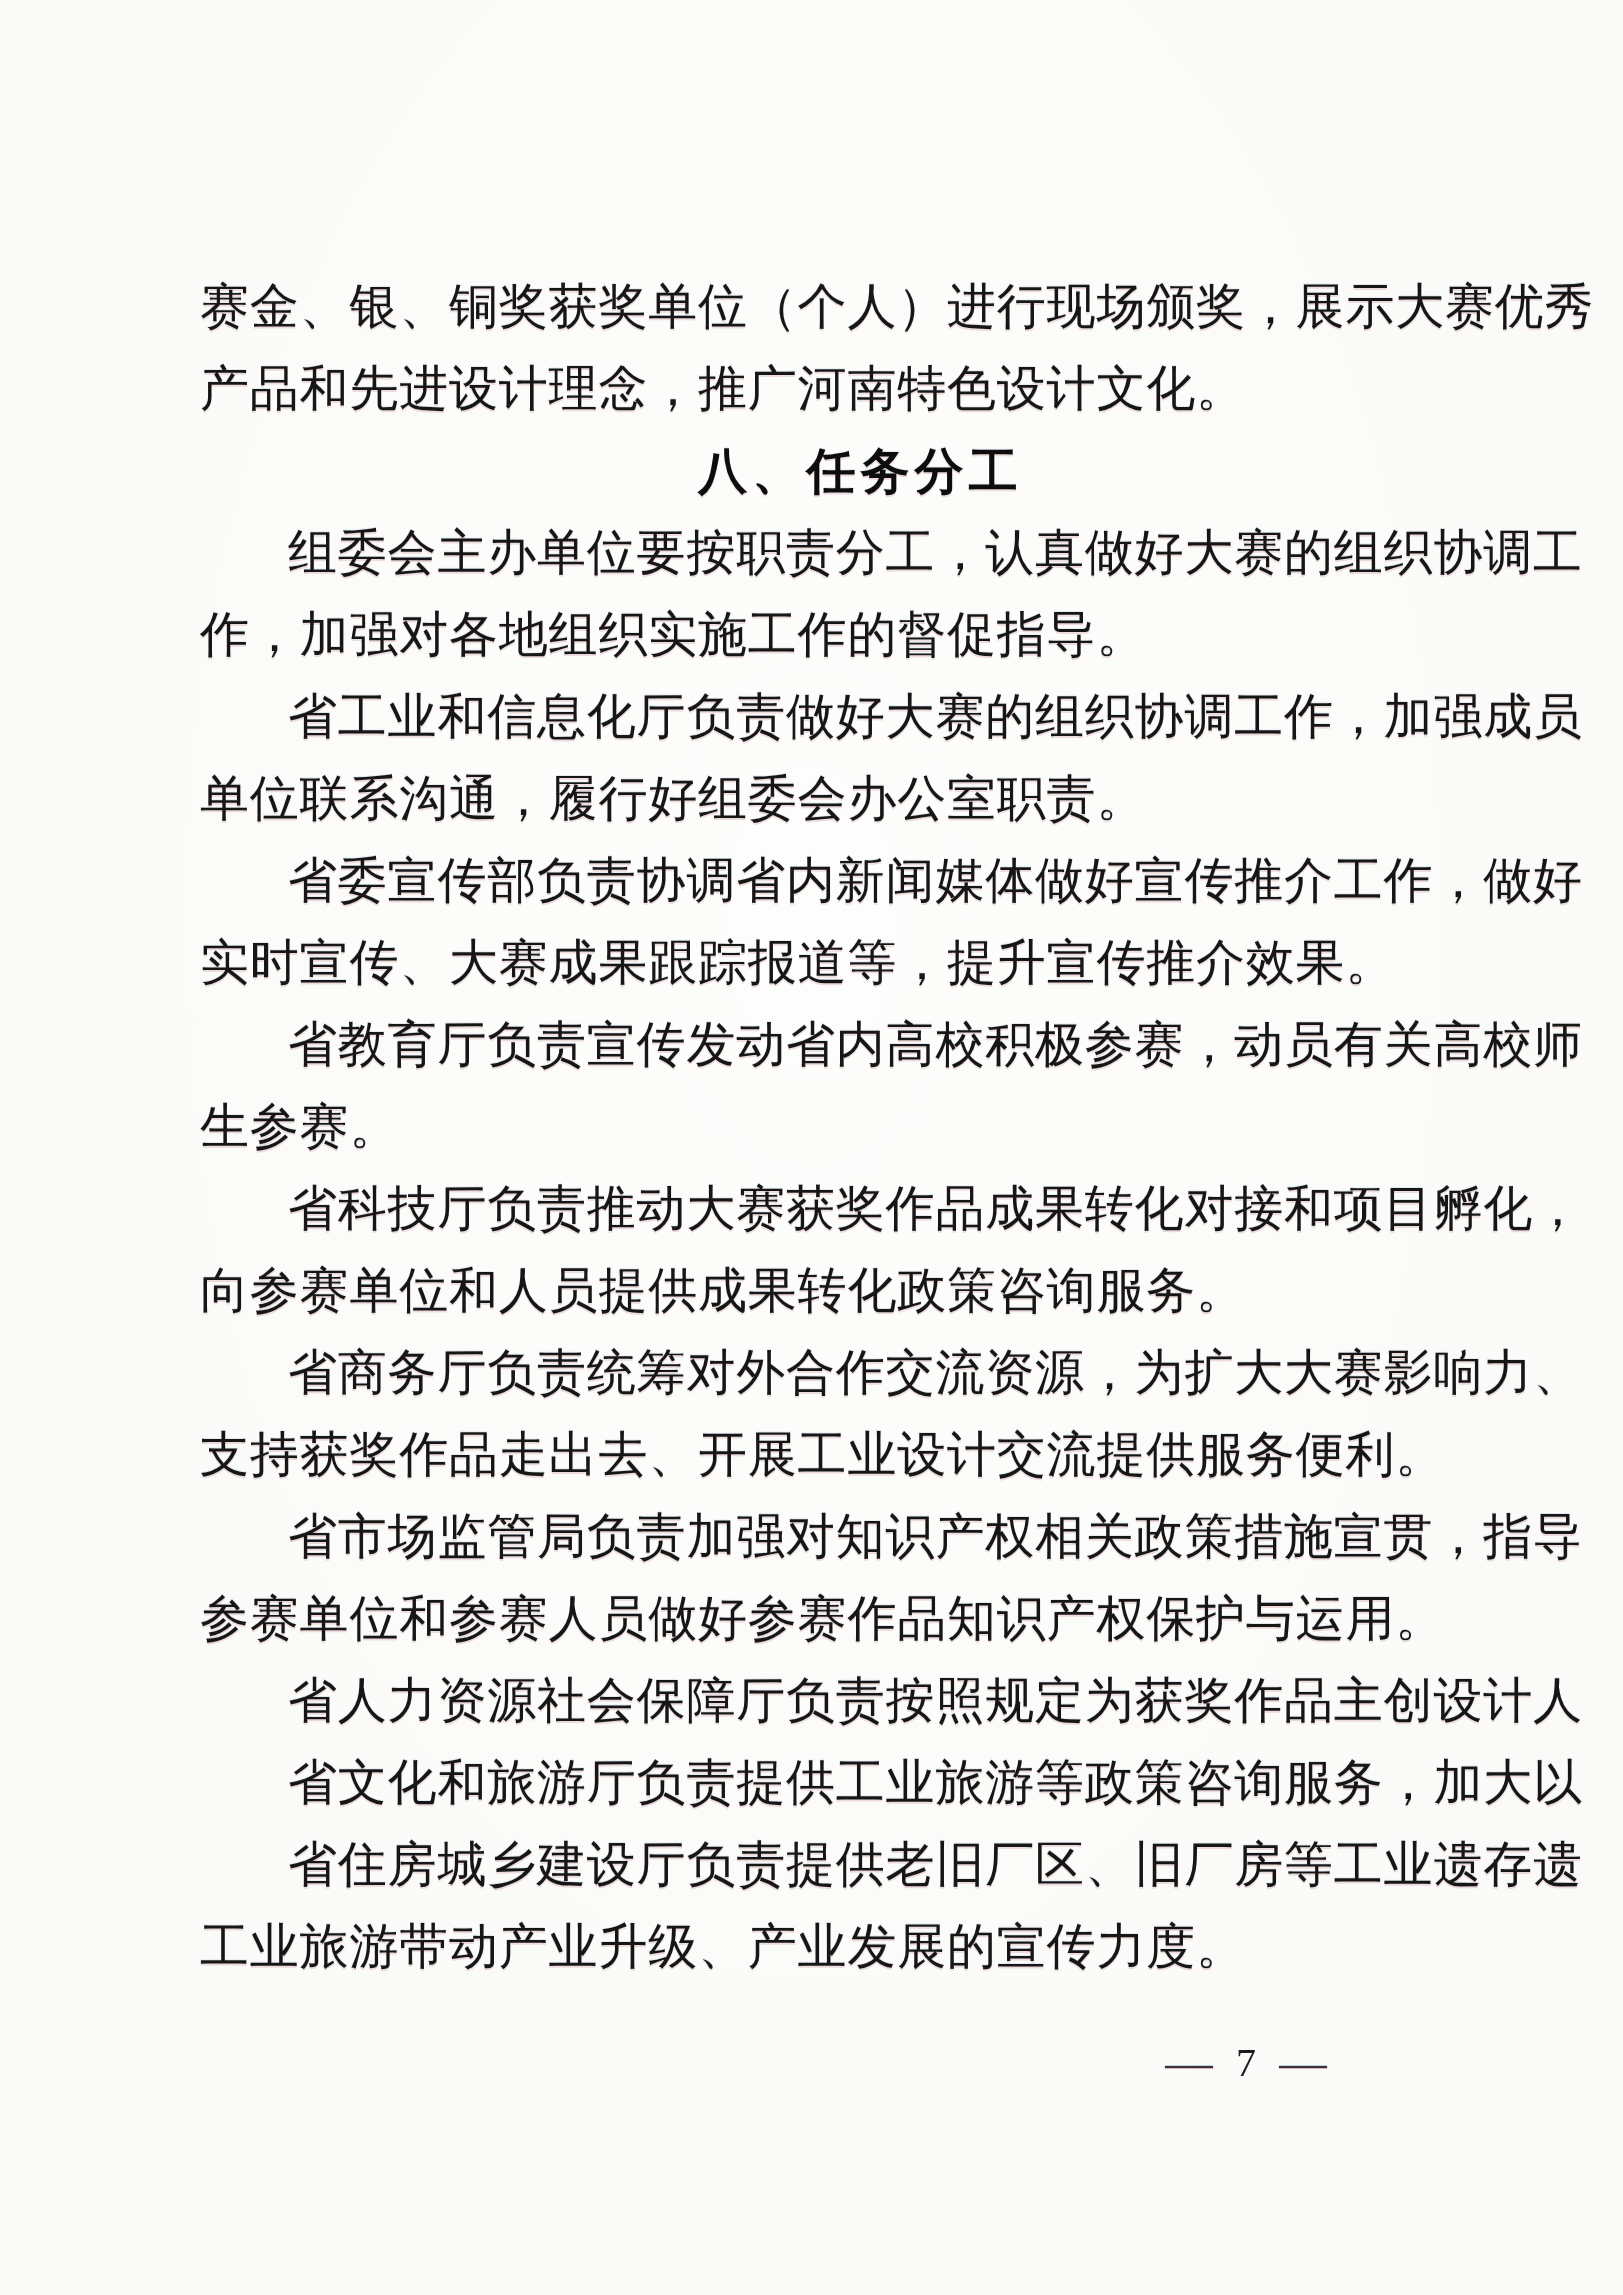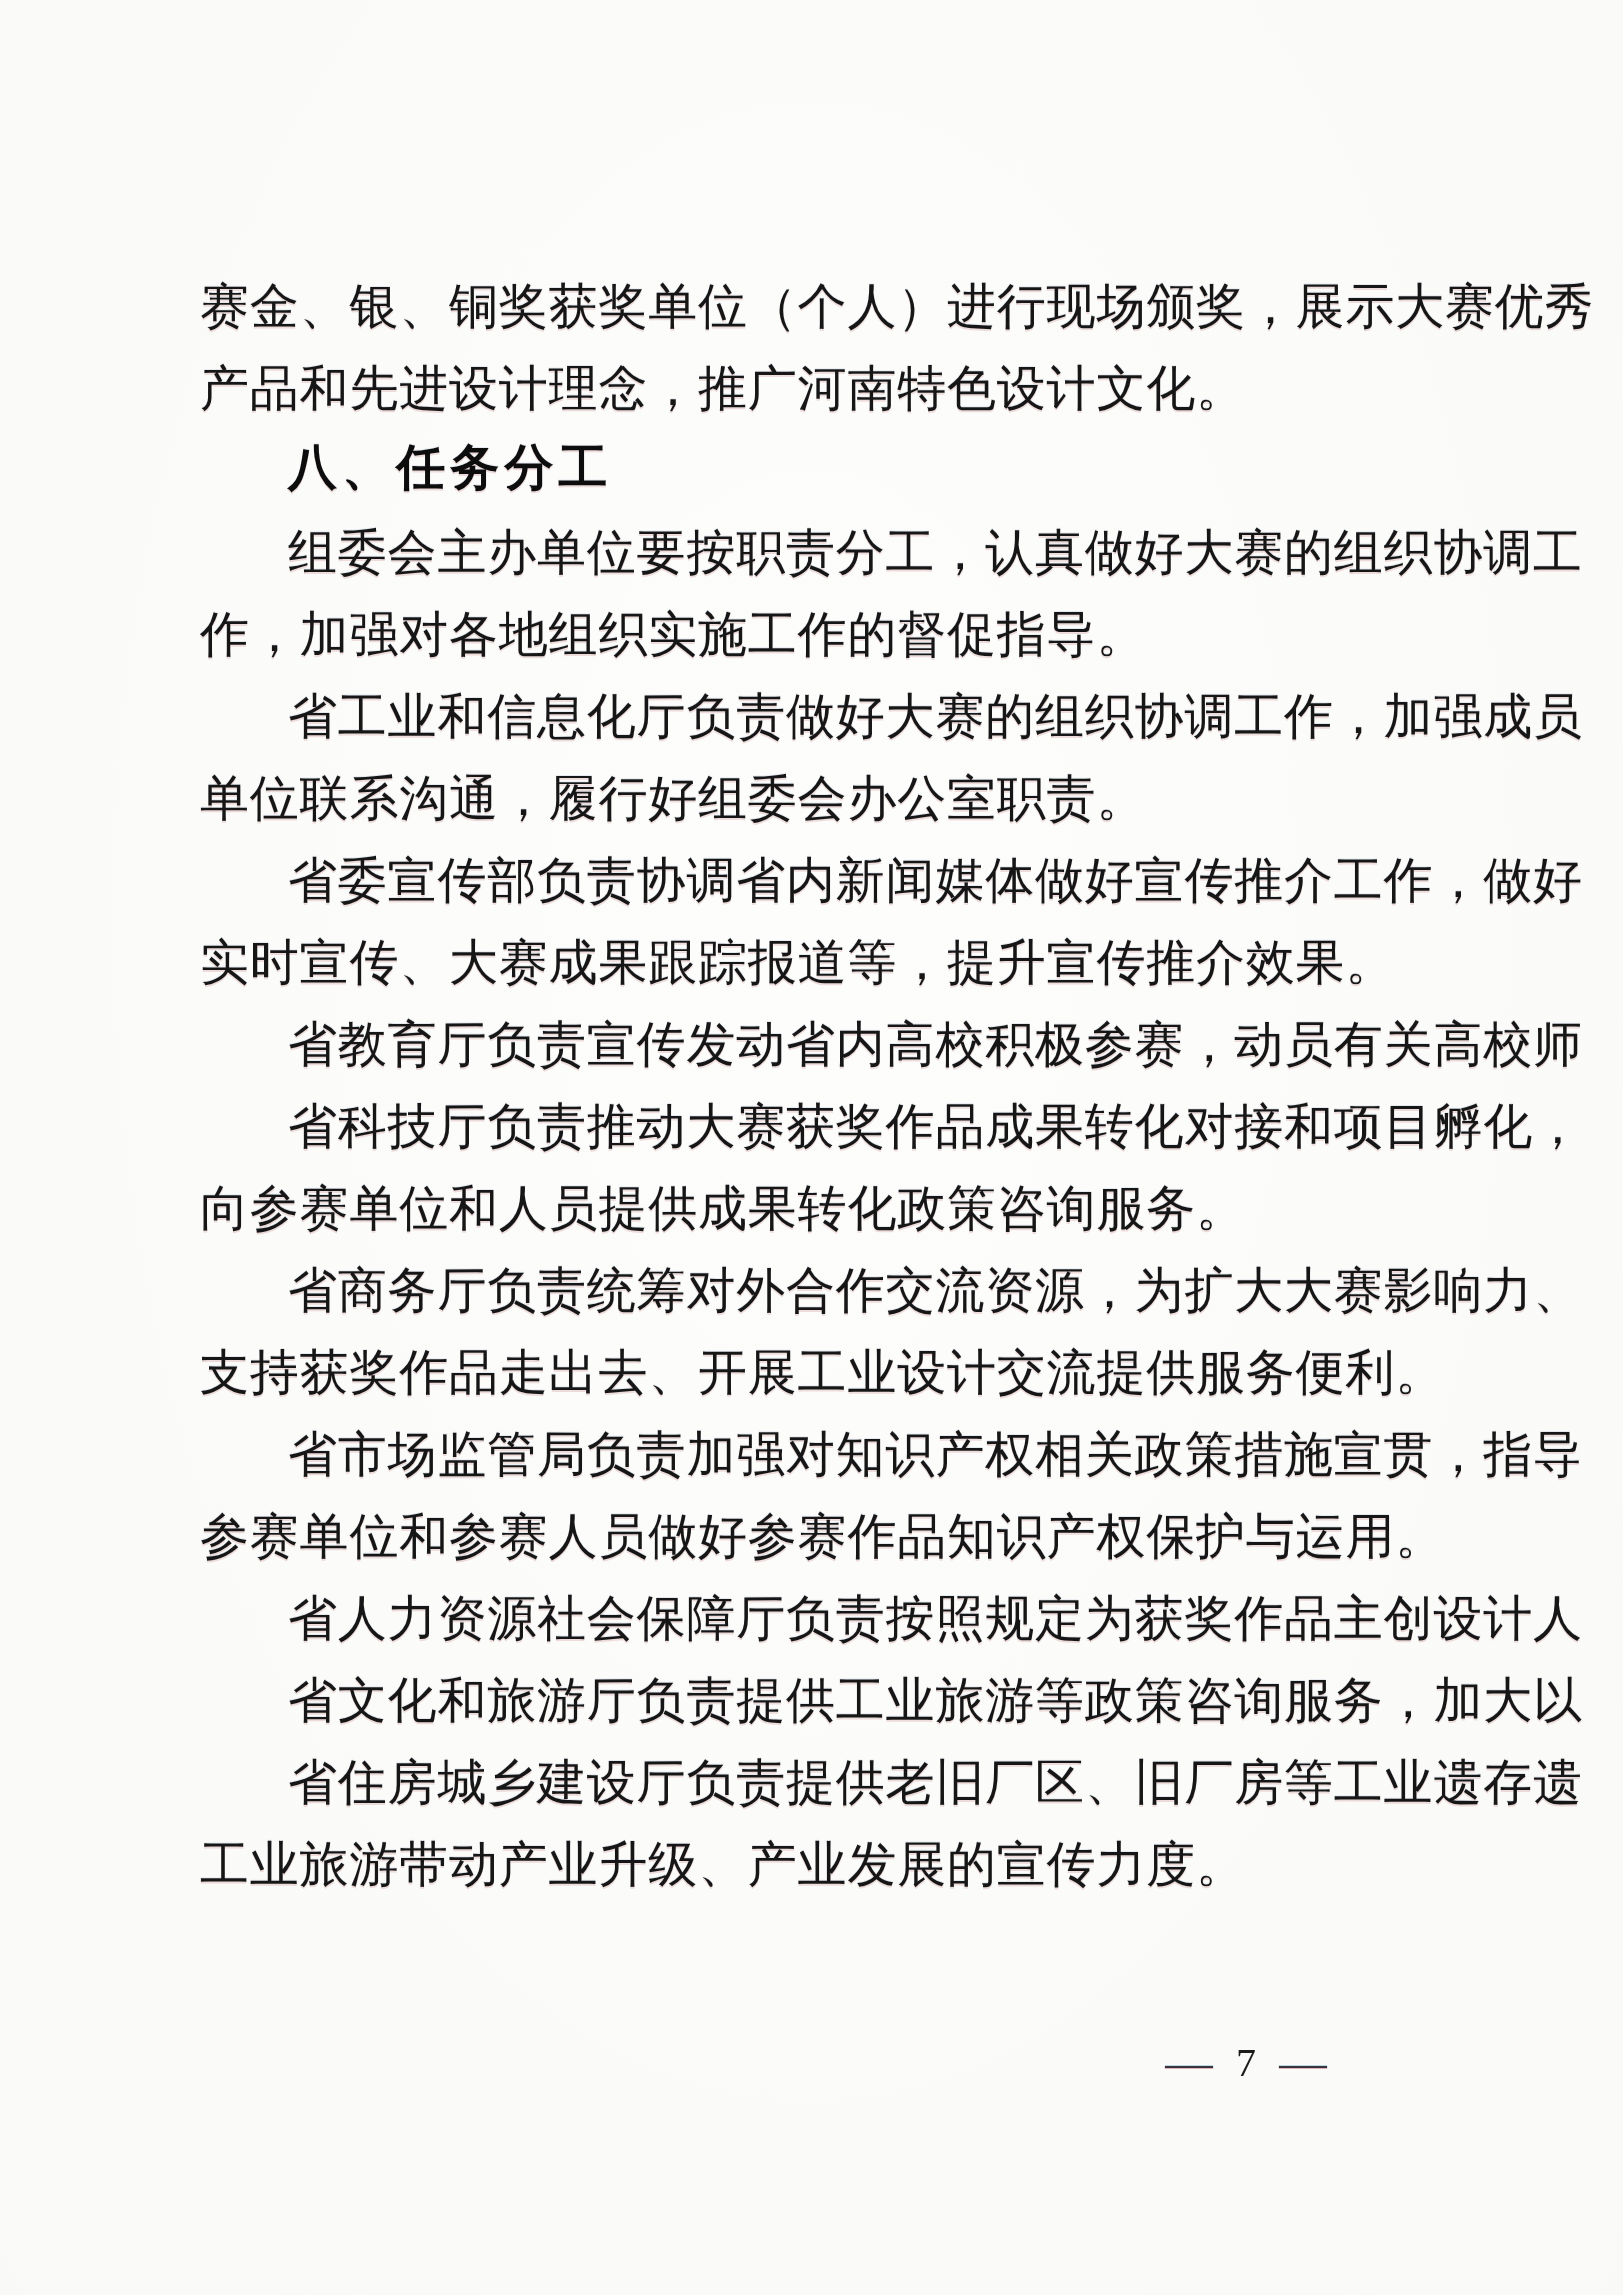--- a/index.html
+++ b/index.html
@@ -32,24 +32,25 @@
     font-size: 49px;
     letter-spacing: 0.8px;
     white-space: nowrap;
     color: #161616;
     text-shadow: 0 1.5px 0 rgba(150,30,30,0.14), 0 -1px 0 rgba(30,80,150,0.10);
   }
   .indent {
     padding-left: 88px;
   }
   .heading {
-    font-family: Liberation Mono, monospace;
+    font-family: Liberation Sans, sans-serif;
     font-weight: 900;
     letter-spacing: 5.1px;
     color: #0d0d0d;
+    text-align: center;
   }
   .footer {
     position: absolute;
     top: 2040px;
     left: 1170px;
     display: flex;
     align-items: center;
     gap: 28px;
     font-size: 38px;
     line-height: 46px;
@@ -73,20 +74,21 @@
     <div class="line">赛金、银、铜奖获奖单位（个人）进行现场颁奖，展示大赛优秀</div>
     <div class="line">产品和先进设计理念，推广河南特色设计文化。</div>
     <div class="line heading indent">八、任务分工</div>
     <div class="line indent">组委会主办单位要按职责分工，认真做好大赛的组织协调工</div>
     <div class="line">作，加强对各地组织实施工作的督促指导。</div>
     <div class="line indent">省工业和信息化厅负责做好大赛的组织协调工作，加强成员</div>
     <div class="line">单位联系沟通，履行好组委会办公室职责。</div>
     <div class="line indent">省委宣传部负责协调省内新闻媒体做好宣传推介工作，做好</div>
     <div class="line">实时宣传、大赛成果跟踪报道等，提升宣传推介效果。</div>
     <div class="line indent">省教育厅负责宣传发动省内高校积极参赛，动员有关高校师</div>
+    <div class="line">生参赛。</div>
     <div class="line indent">省科技厅负责推动大赛获奖作品成果转化对接和项目孵化，</div>
     <div class="line">向参赛单位和人员提供成果转化政策咨询服务。</div>
     <div class="line indent">省商务厅负责统筹对外合作交流资源，为扩大大赛影响力、</div>
     <div class="line">支持获奖作品走出去、开展工业设计交流提供服务便利。</div>
     <div class="line indent">省市场监管局负责加强对知识产权相关政策措施宣贯，指导</div>
     <div class="line">参赛单位和参赛人员做好参赛作品知识产权保护与运用。</div>
     <div class="line indent">省人力资源社会保障厅负责按照规定为获奖作品主创设计人</div>
     <div class="line indent">省文化和旅游厅负责提供工业旅游等政策咨询服务，加大以</div>
     <div class="line indent">省住房城乡建设厅负责提供老旧厂区、旧厂房等工业遗存遗</div>
     <div class="line">工业旅游带动产业升级、产业发展的宣传力度。</div>

